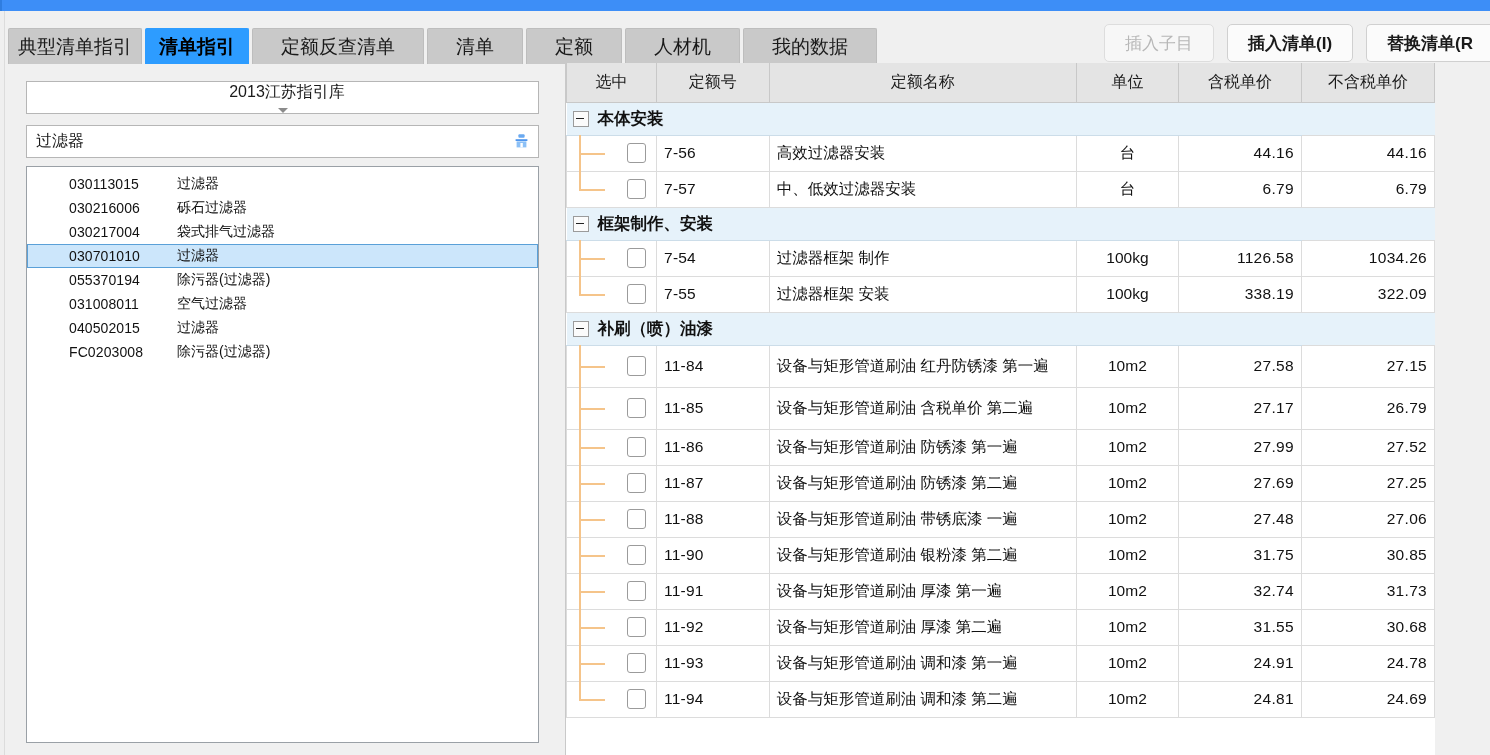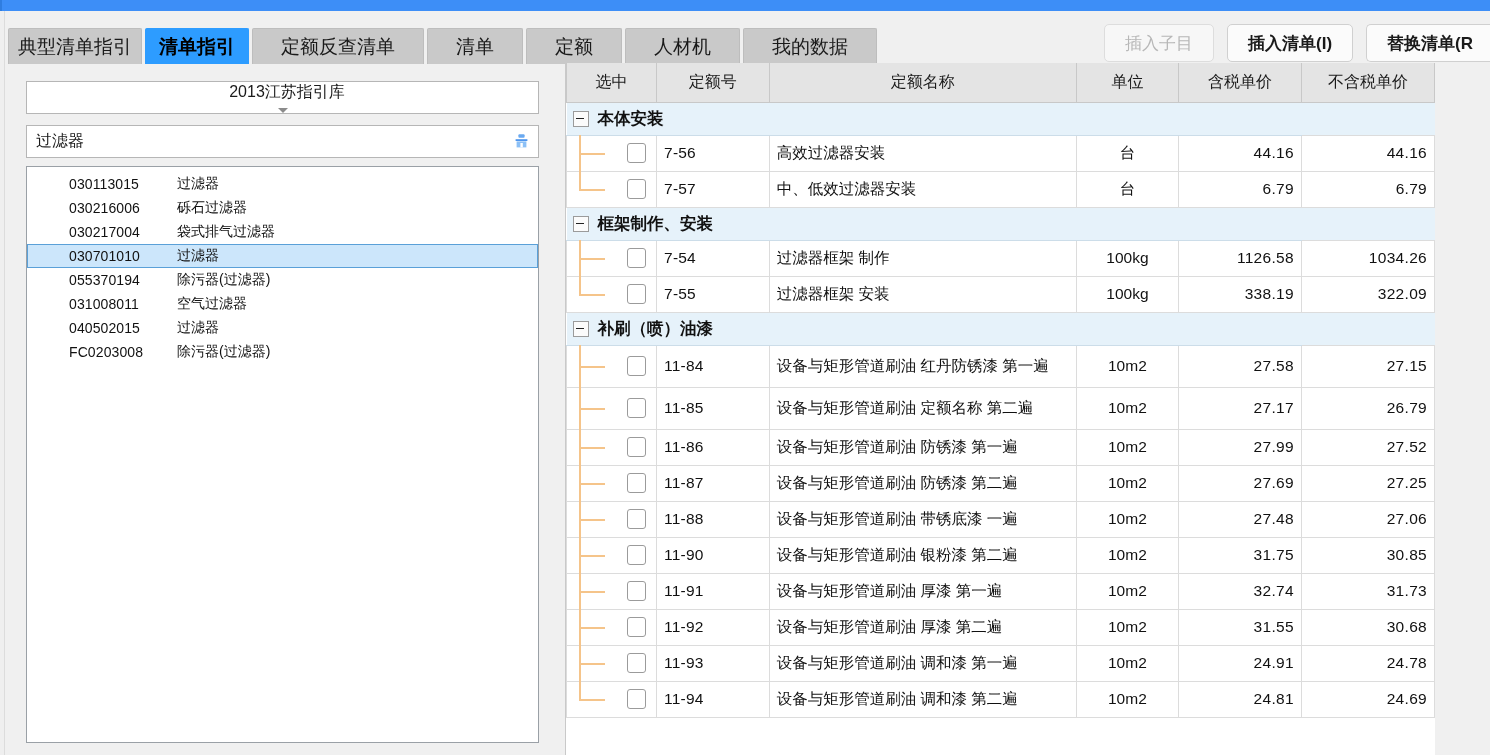--- a/index.html
+++ b/index.html
@@ -347,21 +347,21 @@
           </tr>
           <tr class="r2">
             <td class="selcell">
               <div class="twig">
                 <div class="v"></div>
                 <div class="h"></div>
               </div>
               <div class="cbx"></div>
             </td>
             <td class="codecell">11-85</td>
-            <td class="namecell">设备与矩形管道刷油 定额名称 第二遍</td>
+            <td class="namecell">设备与矩形管道刷油 含税单价 第二遍</td>
             <td class="unitcell">10m2</td>
             <td class="numcell">27.17</td>
             <td class="numcell">26.79</td>
           </tr>
           <tr class="r1">
             <td class="selcell">
               <div class="twig">
                 <div class="v"></div>
                 <div class="h"></div>
               </div>

